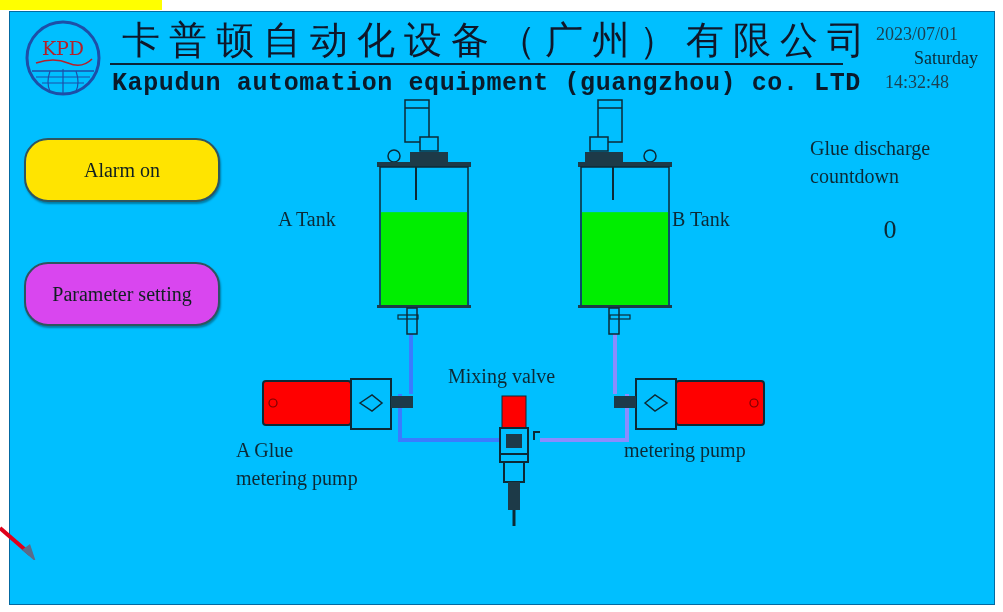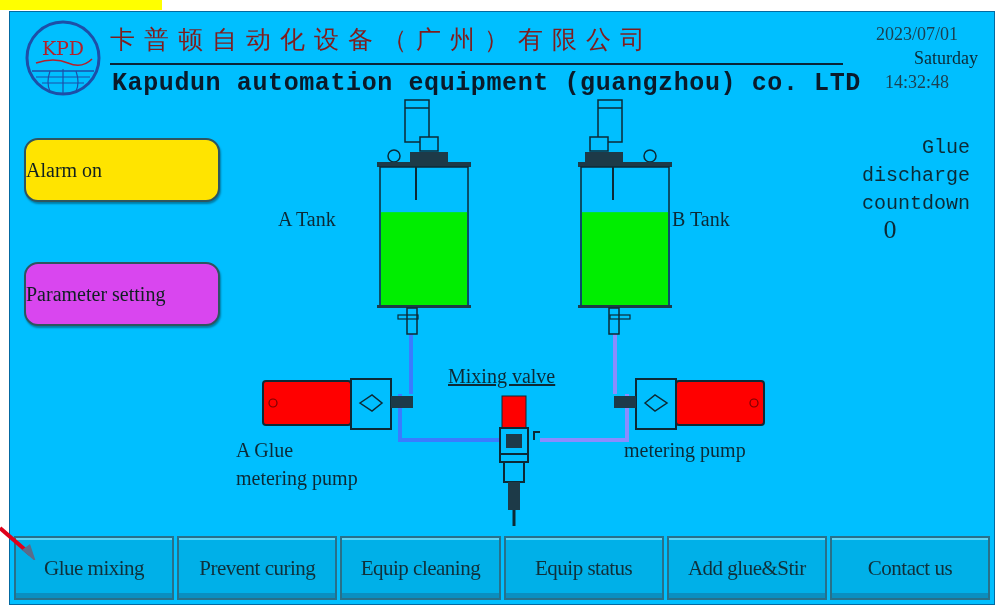--- a/index.html
+++ b/index.html
@@ -1,28 +1,28 @@
 <!DOCTYPE html>
 <html><head>
 <meta charset="utf-8">
 <style>
   html,body{margin:0;padding:0;}
   body{width:1003px;height:612px;background:#ffffff;position:relative;overflow:hidden;font-family:"Liberation Serif","DejaVu Serif",serif;}
   .yellow-strip{position:absolute;left:0;top:0;width:162px;height:10px;background:#ffff00;}
   .screen{position:absolute;left:9px;top:11px;width:984px;height:592px;background:#00bfff;border:1px solid #0369a1;}
   .logo{position:absolute;left:14px;top:7px;width:78px;height:78px;}
-  .title-cn{position:absolute;left:100px;top:6px;width:740px;height:44px;font-family:"DejaVu Serif",serif;font-size:25px;letter-spacing:9px;color:#7f1d1d;white-space:nowrap;line-height:44px;}
+  .title-cn{position:absolute;left:112px;top:6px;width:740px;height:44px;font-family:"DejaVu Serif",serif;font-size:38px;letter-spacing:9px;color:#0f172a;white-space:nowrap;line-height:44px;}
   .title-rule{position:absolute;left:100px;top:51px;width:733px;height:2px;background:#0a2438;}
   .title-en{position:absolute;left:102px;top:57px;font-family:"Liberation Mono","DejaVu Sans Mono",monospace;font-weight:bold;font-size:25px;color:#0a1a2a;white-space:nowrap;letter-spacing:0.6px;}
   .datetime{position:absolute;left:846px;top:10px;width:122px;text-align:center;color:#1c4050;font-size:18px;line-height:24px;}
-  .side-btn{position:absolute;left:14px;width:196px;height:64px;border-radius:14px;border:2px solid #2e5560;box-shadow:1px 2px 2px rgba(0,0,0,0.35);display:flex;align-items:center;justify-content:flex-start;font-size:20px;color:#102020;cursor:pointer;box-sizing:border-box;}
+  .side-btn{position:absolute;left:14px;width:196px;height:64px;border-radius:24px;border:2px solid #2e5560;box-shadow:1px 2px 2px rgba(0,0,0,0.35);display:flex;align-items:center;justify-content:center;font-size:20px;color:#102020;cursor:pointer;box-sizing:border-box;}
   .alarm-btn{top:126px;background:#ffe400;}
   .param-btn{top:250px;background:#d946ef;}
   .label{position:absolute;color:#0c2a36;font-size:20px;white-space:nowrap;text-align:left;line-height:28px;}
-  .countdown-label{position:absolute;left:800px;top:122px;width:160px;text-align:right;color:#0c2a36;font-size:20px;line-height:28px;font-family:Liberation Mono, monospace;}
+  .countdown-label{position:absolute;left:800px;top:122px;width:160px;text-align:left;color:#0c2a36;font-size:20px;line-height:28px;}
   .countdown-value{position:absolute;left:800px;top:203px;width:160px;text-align:center;color:#0c2a36;font-size:26px;}
   .diagram{position:absolute;left:0;top:0;width:984px;height:520px;}
   .nav{position:absolute;left:4px;top:524px;width:976px;height:64px;display:flex;gap:3px;}
   .nav-btn{flex:1;background:#00b0e8;border:2px solid #28708a;box-shadow:inset 0 -5px 0 #0a8fc0, inset 0 2px 0 #5ed4f6;display:flex;align-items:center;justify-content:center;font-size:21px;color:#10303a;cursor:pointer;white-space:nowrap;letter-spacing:-0.5px;}
   .cursor-arrow{position:absolute;left:0;top:510px;width:40px;height:50px;}
 </style>
 </head>
 <body>
 
 <div class="yellow-strip"></div>
@@ -113,41 +113,33 @@
       <rect x="490" y="442" width="28" height="8" fill="#00bfff" stroke="#0c2a36" stroke-width="2"></rect>
       <rect x="494" y="450" width="20" height="20" fill="#00bfff" stroke="#0c2a36" stroke-width="2"></rect>
       <rect x="498" y="470" width="12" height="28" fill="#1d3a48"></rect>
       <line x1="504" y1="498" x2="504" y2="514" stroke="#0c2a36" stroke-width="3"></line>
       <path d="M524 428 V420 H530" stroke="#0c2a36" stroke-width="2" fill="none"></path>
     </g>
   </svg>
 
   <div class="label" style="left:268px;top:193px;">A Tank</div>
   <div class="label" style="left:662px;top:193px;">B Tank</div>
-  <div class="label" style="left:438px;top:350px;text-decoration:underline;">Mixing valve</div>
+  <div class="label" style="left:438px;top:350px;">Mixing valve</div>
   <div class="label" style="left:226px;top:424px;width:170px;">
     <div>A Glue</div>
     <div>metering pump</div>
   </div>
   <div class="label" style="left:614px;top:424px;width:170px;">
     <div>metering pump</div>
   </div>
 
   <div class="countdown-label">
     <div>Glue discharge</div>
     <div>countdown</div>
   </div>
   <div class="countdown-value">0</div>
 
-  <div class="nav">
-    <div class="nav-btn">Glue mixing</div>
-    <div class="nav-btn">Prevent curing</div>
-    <div class="nav-btn">Equip cleaning</div>
-    <div class="nav-btn">Equip status</div>
-    <div class="nav-btn">Add glue&amp;Stir</div>
-    <div class="nav-btn">Contact us</div>
-  </div>
 </div>
 
 <svg class="cursor-arrow" viewBox="0 0 40 50">
   <path d="M0 18 L30 44" stroke="#e0001a" stroke-width="4"></path>
   <path d="M22 40 L36 52 L30 34 Z" fill="#5a6c8a"></path>
 </svg>
 
 </body></html>

